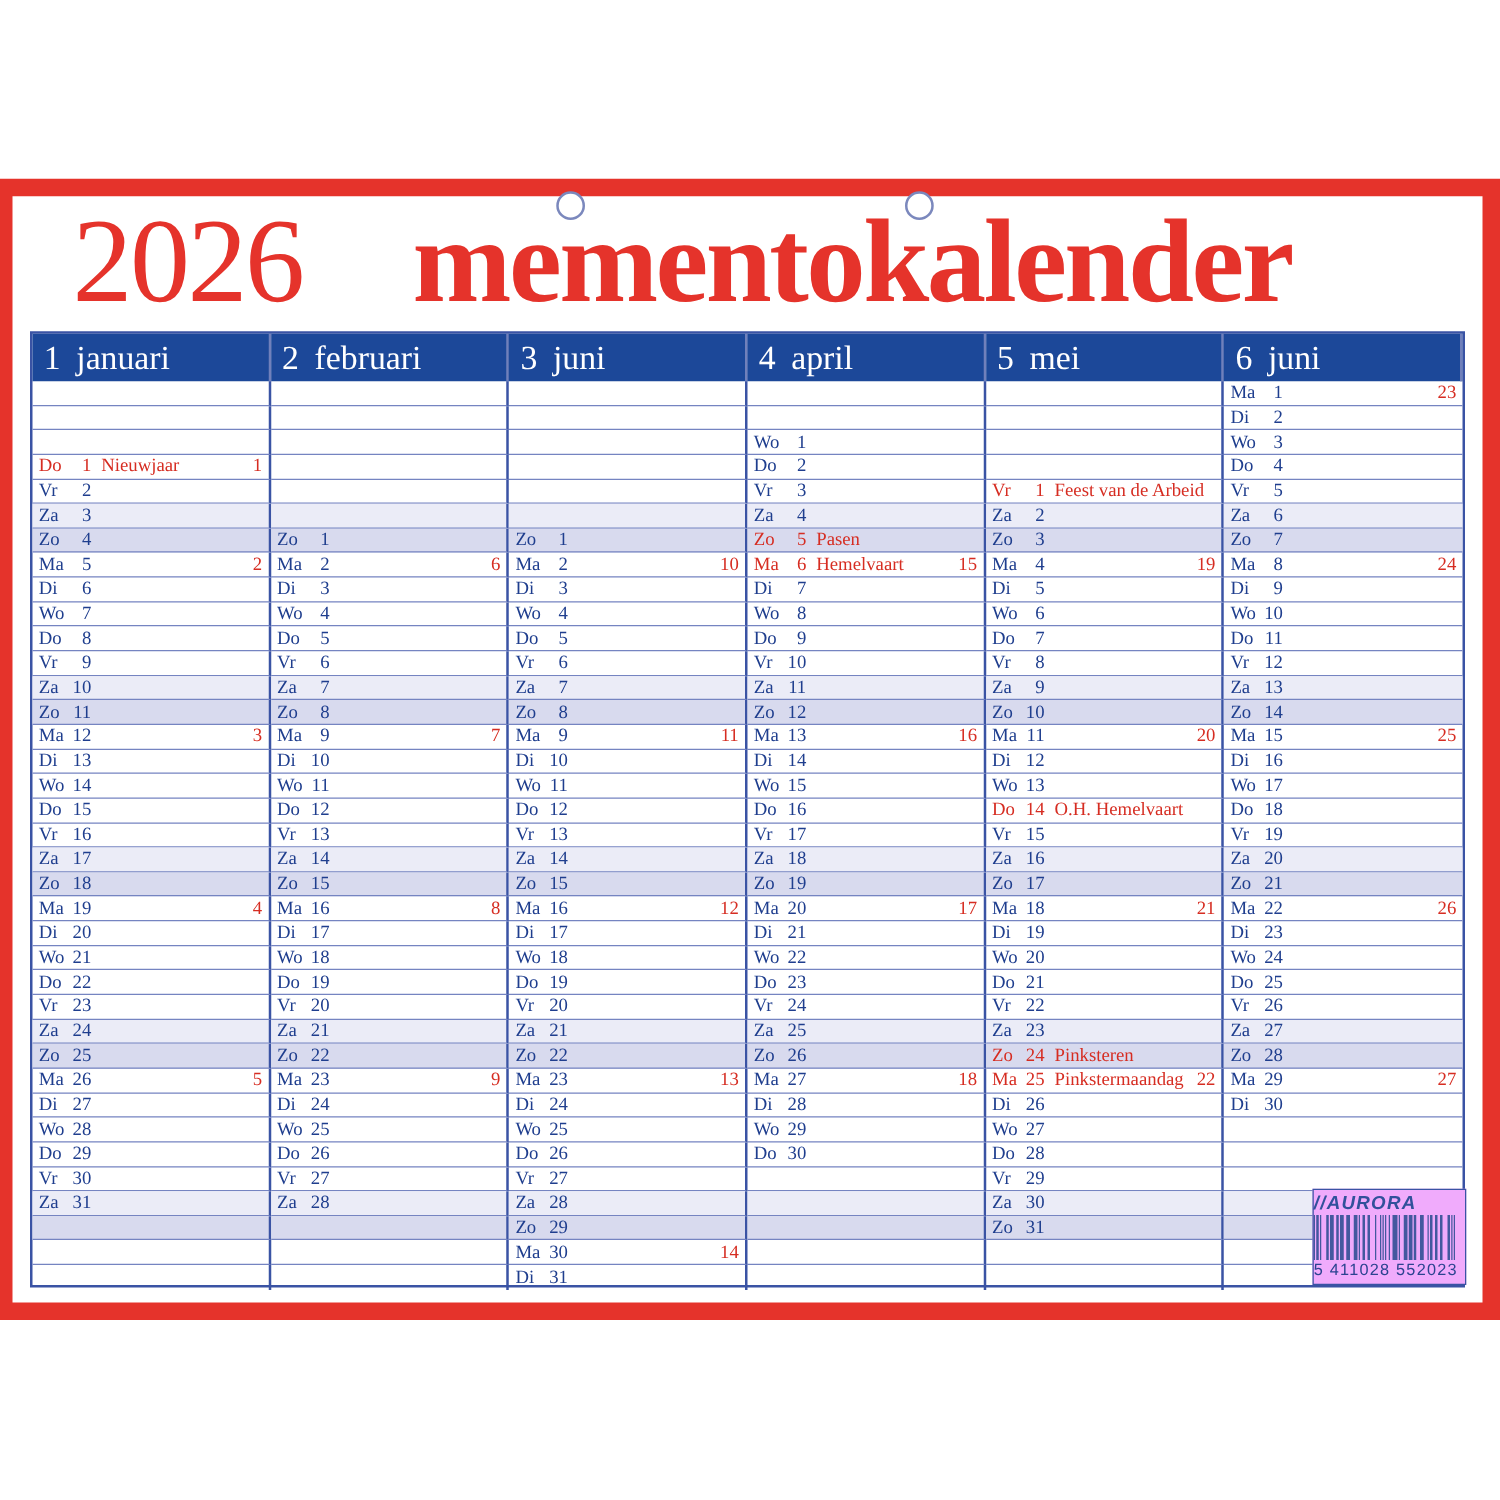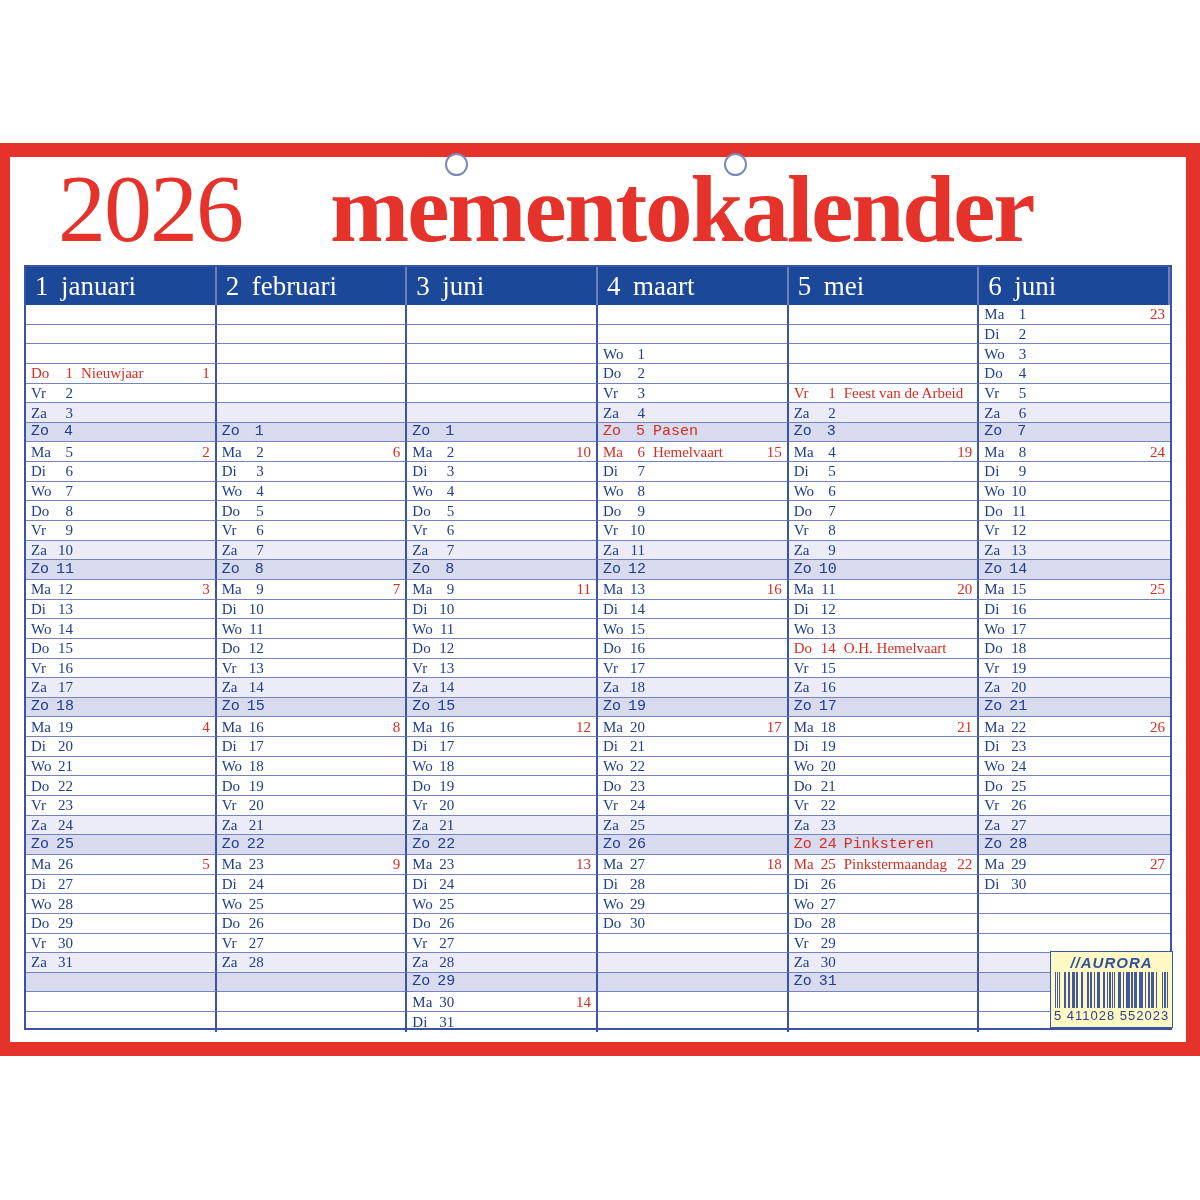--- a/index.html
+++ b/index.html
@@ -46,30 +46,30 @@
   }
   .cell.lastcol{border-right:none;}
   .cell.lastrow{border-bottom:none;}
   .cell.header{
     background:var(--hblue,#1c4899);color:#ffffff;
     font-size:27px;border-bottom:none;border-right:2px solid #7080bb;
     padding-left:9px;align-items:center;
   }
   .cell.header .mnum{display:inline-block;min-width:26px;}
   .cell.sat{background:var(--satbg,#ebecf7);}
-  .cell.sun{background:var(--sunbg,#d8daee);font-family:Liberation Mono, monospace;}
+  .cell.sun{background:var(--sunbg,#d8daee);}
   .cell.red, .cell.red .wd, .cell.red .num, .cell.red .label{color:var(--ared,#d62d22);}
   .wd{display:inline-block;width:25px;}
   .num{display:inline-block;width:17px;text-align:right;}
   .label{margin-left:8px;}
   .wk{margin-left:auto;padding-right:5px;color:var(--ared,#d62d22);}
   .barcode-box{
     position:absolute;left:1040px;top:794px;width:123px;height:77px;
-    background:#fef9c3;border:1px solid #3a53a4;box-sizing:border-box;
-    display:flex;flex-direction:column;align-items:center;z-index:5;
+    background:#f0abfc;border:1px solid #3a53a4;box-sizing:border-box;
+    display:flex;flex-direction:column;z-index:5;
   }
   .brand{
     font-family:"Liberation Sans","DejaVu Sans",sans-serif;
     font-weight:bold;font-style:italic;font-size:15px;letter-spacing:1px;
     color:#31519b;margin-top:3px;line-height:16px;
   }
   .bars{
     width:114px;height:36px;margin-top:1px;display:flex;align-items:stretch;
   }
   .bars span{display:block;height:100%;}
@@ -93,21 +93,21 @@
         <div class="cell header">
           <span class="mnum">2</span>
           <span>februari</span>
         </div>
         <div class="cell header">
           <span class="mnum">3</span>
           <span>juni</span>
         </div>
         <div class="cell header">
           <span class="mnum">4</span>
-          <span>maart</span>
+          <span>april</span>
         </div>
         <div class="cell header">
           <span class="mnum">5</span>
           <span>mei</span>
         </div>
         <div class="cell header lastcol">
           <span class="mnum">6</span>
           <span>juni</span>
         </div>
         <div class="cell"></div>

